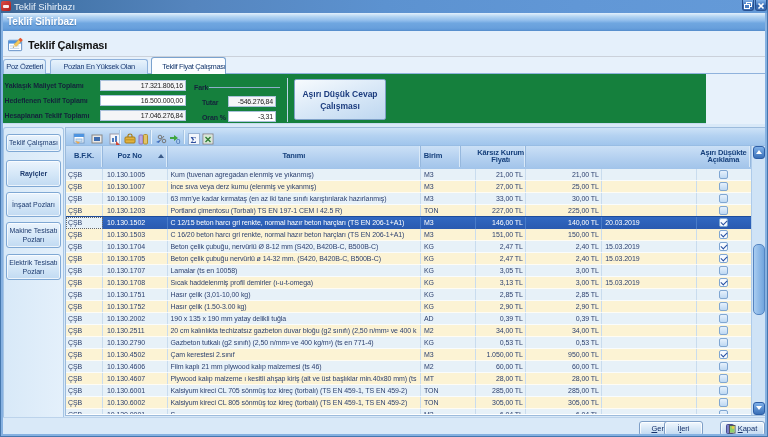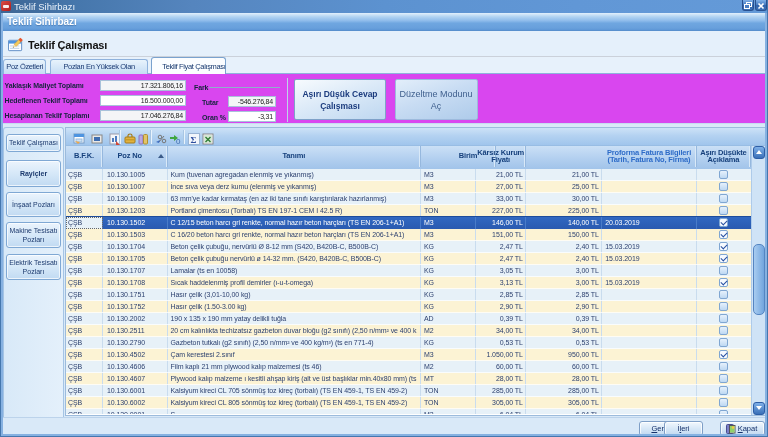--- a/index.html
+++ b/index.html
@@ -39,21 +39,21 @@
 #htitle { left:25px; top:8px; font-size:11px; letter-spacing:-0.2px; font-weight:bold; color:#121212; }
 
 
 #tabstrip { left:3px; top:56.5px; width:762px; height:17px; }
 .tab { position:absolute; top:2px; height:15px; border:1px solid #8FB2DC; border-bottom:none; border-radius:3px 3px 0 0;
   background:linear-gradient(#E8F3FC,#C5DCF4); font-size:7.5px; letter-spacing:-0.35px; color:#1D3C74; text-align:center; line-height:14px; }
 .tab.active { top:0px; height:17px; background:#FBFDFF; border-color:#7AA2CE; color:#16386E; line-height:17px; z-index:3;text-align:right; }
 #tabline { position:absolute; left:0; right:0; bottom:0; height:1px; background:#8FB2DC; }
 
 
-#formarea { left:3px; top:74px; width:762px; height:50px; background:#d946ef; border-bottom:1px solid #C6DBF0; }
+#formarea { left:3px; top:74px; width:703px; height:50px; background:#15803d; border-bottom:1px solid #C6DBF0; }
 .flabel { position:absolute; font-size:7px; letter-spacing:-0.1px; font-weight:bold; color:#14233B; }
 .fbox { position:absolute; left:97px; width:86px; height:11px; border:1px solid #A9C1DA; background:#F4F5F7;
   font-size:7px; letter-spacing:-0.2px; color:#1A1A1A; text-align:right; padding-right:2px; line-height:9.5px; }
 .fbox.white { background:#fff; }
 #farkline { left:206px; top:13px; width:71px; height:1px; background:#8FAECB; position:absolute; }
 #vsep { position:absolute; left:284px; top:4px; height:44px; width:1px; background:#BCD2E8; }
 .bigbtn { position:absolute; top:5px; height:41px; border-radius:2px; font-size:8.5px; text-align:center; }
 #bigbtn1 { left:291px; width:92px; border:1px solid #7FA1C8; background:linear-gradient(160deg,#F7FBFE 0%,#DCEAF8 45%,#BED7F0 100%);
   color:#1C3C7E; font-weight:bold; padding-top:8px; line-height:12px; }
 #bigbtn2 { left:391.5px; width:83px; border:1px solid #9DBADC; background:linear-gradient(160deg,#E2EEFA 0%,#C8DCF3 45%,#AECBEA 100%);
@@ -165,21 +165,20 @@
   <div class="fbox white" style="top:21px;">16.500.000,00</div>
   <div class="fbox" style="top:36px;">17.046.276,84</div>
   <div class="flabel" style="left:191px; top:10px;">Fark</div>
   <div id="farkline"></div>
   <div class="flabel" style="left:199px; top:25px;">Tutar</div>
   <div class="flabel" style="left:199px; top:40px;">Oran %</div>
   <div class="fbox" style="left:225px; top:21.5px; width:48px;">-546.276,84</div>
   <div class="fbox white" style="left:225px; top:36.5px; width:48px;">-3,31</div>
   <div id="vsep"></div>
   <div class="bigbtn" id="bigbtn1">Aşırı Düşük Cevap<br>Çalışması</div>
-  <div class="bigbtn" id="bigbtn2">Düzeltme Modunu<br>Aç</div>
 </div>
 
 <div class="abs" id="main">
   <div id="sidebar">
     <div class="sbtn" style="top:5.8px; height:18px;">Teklif Çalışması</div>
     <div class="sbtn" style="top:31.5px; height:27px; font-weight:bold;">Rayiçler</div>
     <div class="sbtn" style="top:64.2px; height:25px;">İnşaat Pozları</div>
     <div class="sbtn" style="top:94.2px; height:26px;">Makine Tesisatı<br>Pozları</div>
     <div class="sbtn" style="top:125.7px; height:26px;">Elektrik Tesisatı<br>Pozları</div>
   </div>
@@ -231,23 +230,22 @@
         <div class="ticon" style="left: 136px;"><svg width="12" height="12">
             <rect x="1" y="1" width="10" height="10" fill="#fff" stroke="#888"></rect>
             <rect x="2" y="2" width="8" height="8" fill="#D6E8D6"></rect>
             <path d="M3.5 4 l5 5 M8.5 4 l-5 5" stroke="#2E7D32" stroke-width="1.4"></path>
           </svg></div>
       </div>
     <div id="thead">
         <div class="th" style="left: 0px; width: 37px;">B.F.K.</div>
         <div class="th" style="left: 37px; width: 64.5px; padding-right: 10px;">Poz No</div>
         <div class="th" style="left: 101.5px; width: 253.5px;">Tanımı</div>
-        <div class="th" style="left: 375px; width: 55px;">Birim</div>
+        <div class="th" style="left: 340px; width: 55px;">Birim</div>
         <div class="th" style="left: 410px; width: 50.3px;">Kârsız Kurum<br>Fiyatı</div>
-        <div class="th" style="left: 536.3px; width: 94.4px; color: rgb(46, 108, 200);">Proforma Fatura Bilgileri<br>(Tarih, Fatura No, Firma)</div>
         <div class="th" style="left: 630.7px; width: 54.3px;">Aşırı Düşükte<br>Açıklama</div>
         <div style="position: absolute; left: 92px; top: 8.5px; width: 0px; height: 0px; border-left: 3.5px solid transparent; border-right: 3.5px solid transparent; border-bottom: 4px solid rgb(58, 90, 136);"></div>
       </div>
     <div id="tbody">
         <div class="row odd">
           <div class="cell" style="left:0;width:37px;padding-left:2px;">ÇŞB</div>
           <div class="cell" style="left:37px;width:64.5px;padding-left:4px;">10.130.1005</div>
           <div class="cell" style="left:101.5px;width:253.5px;">Kum (tuvenan agregadan elenmiş ve yıkanmış)</div>
           <div class="cell" style="left:355px;width:55px;">M3</div>
           <div class="cell r" style="left:410px;width:50.3px;">21,00 TL</div>

